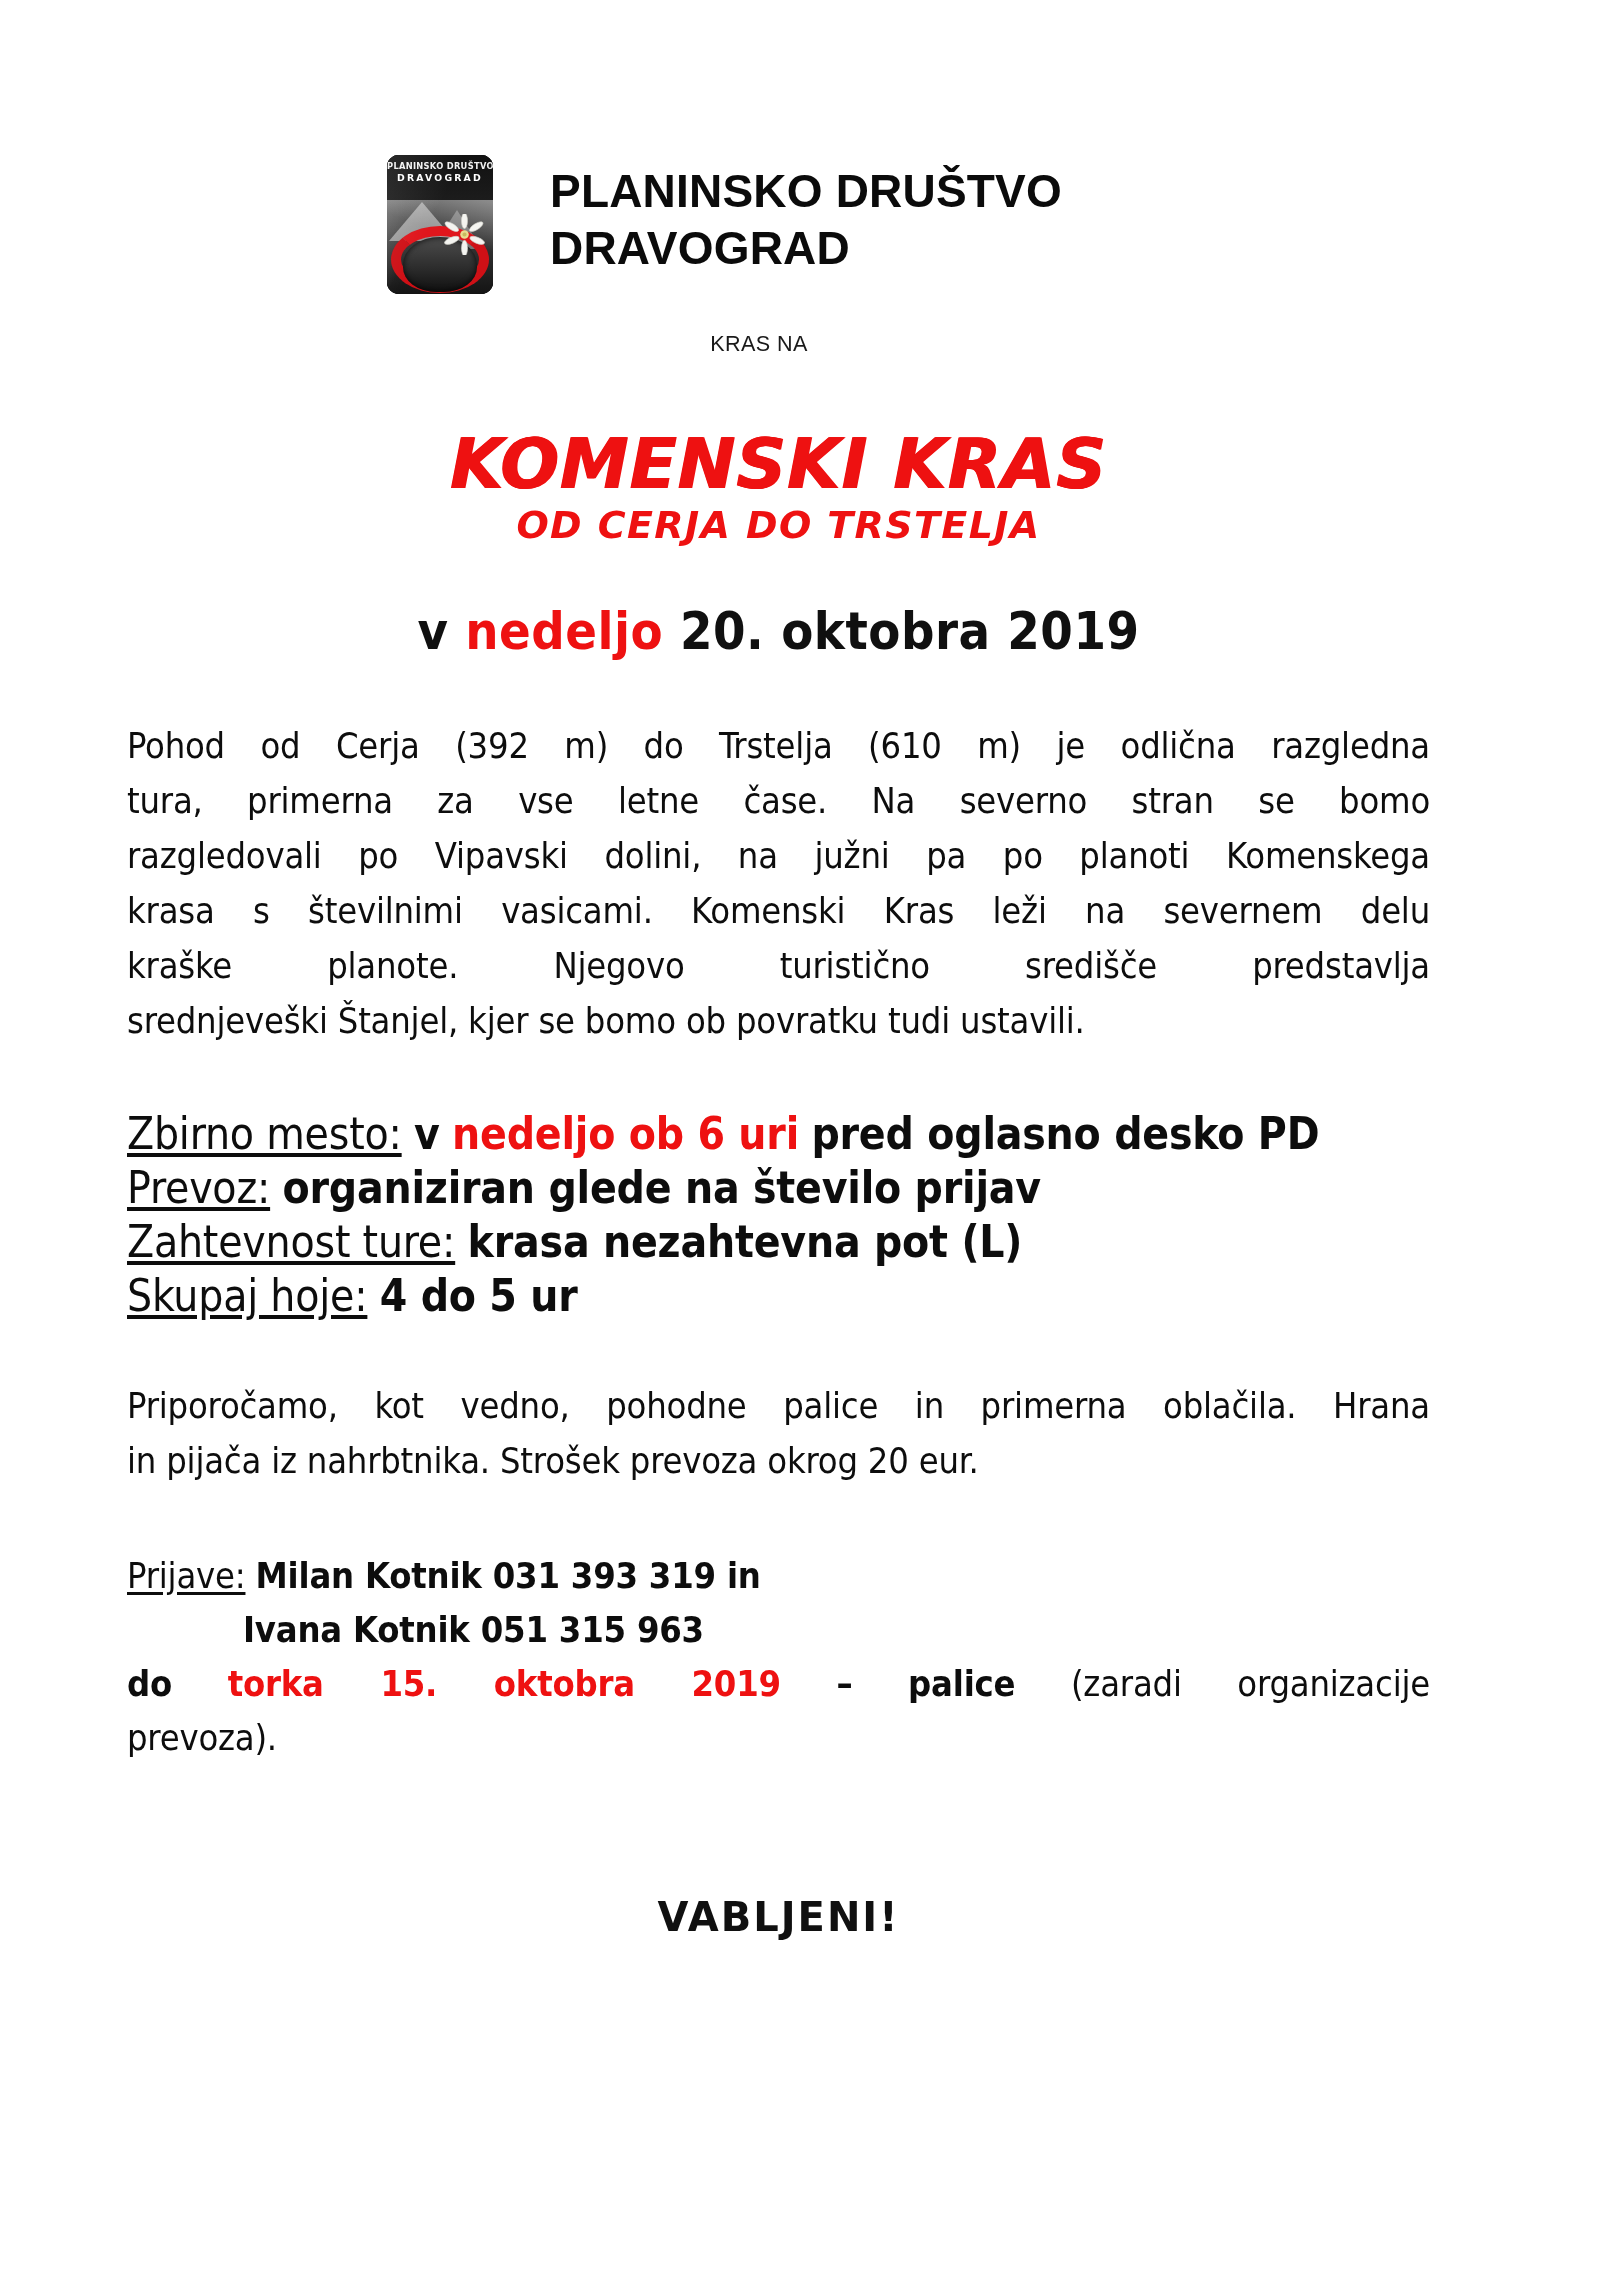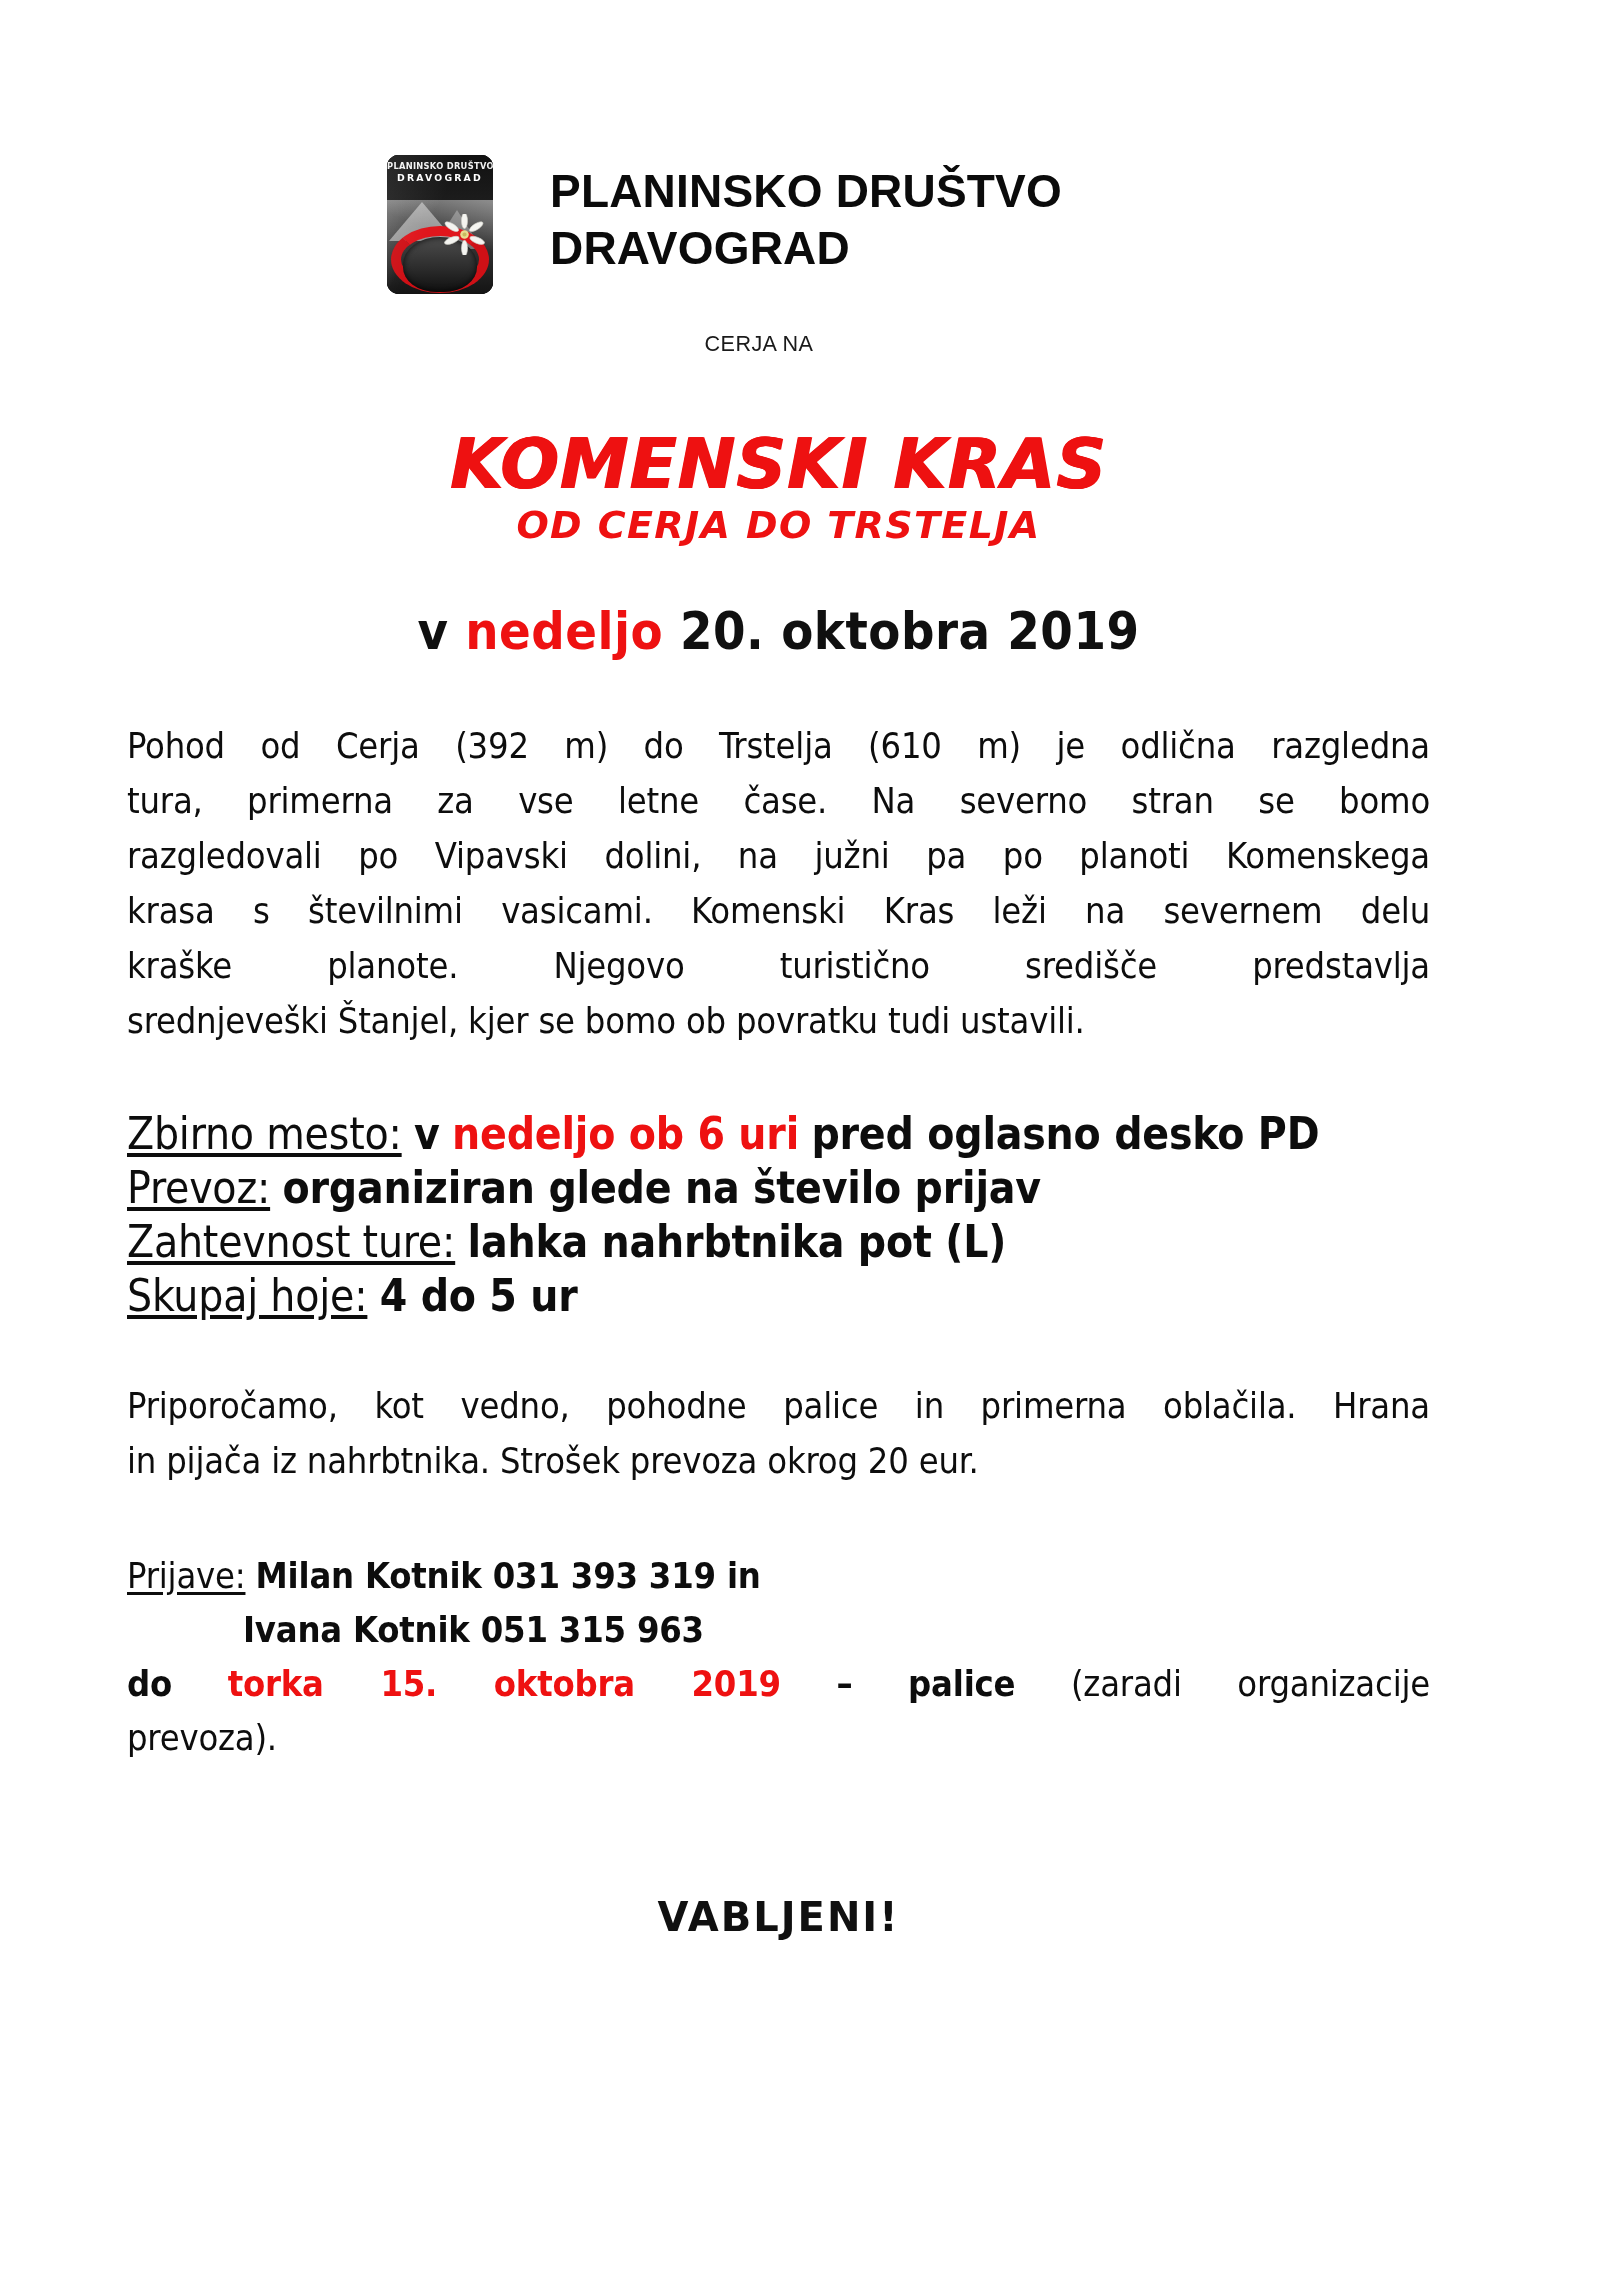--- a/index.html
+++ b/index.html
@@ -286,21 +286,21 @@
       </div>
       <div class="logo-gloss"></div>
     </div>
 
     <div class="org-title">
       <span>PLANINSKO DRUŠTVO</span>
       <span class="l2">DRAVOGRAD</span>
     </div>
   </div>
 
-  <div class="vabi">CERJA NA</div>
+  <div class="vabi">KRAS NA</div>
 
   <div class="title-main">KOMENSKI KRAS</div>
   <div class="title-sub">OD CERJA DO TRSTELJA</div>
 
   <div class="date-line">
     <span>v</span>
     <span class="red">nedeljo</span>
     <span>20. oktobra 2019</span>
   </div>
 
@@ -319,21 +319,21 @@
       <span class="val">v</span>
       <span class="val red">nedeljo ob 6 uri</span>
       <span class="val">pred oglasno desko PD</span>
     </div>
     <div class="row">
       <span class="label">Prevoz:</span>
       <span class="val">organiziran glede na število prijav</span>
     </div>
     <div class="row">
       <span class="label">Zahtevnost ture:</span>
-      <span class="val">lahka nahrbtnika pot (L)</span>
+      <span class="val">krasa nezahtevna pot (L)</span>
     </div>
     <div class="row">
       <span class="label">Skupaj hoje:</span>
       <span class="val">4 do 5 ur</span>
     </div>
   </div>
 
   <div class="body-block notes">
     <div class="just-line">Priporočamo, kot vedno, pohodne palice in primerna oblačila. Hrana</div>
     <div class="just-line last-line">in pijača iz nahrbtnika. Strošek prevoza okrog 20 eur.</div>

